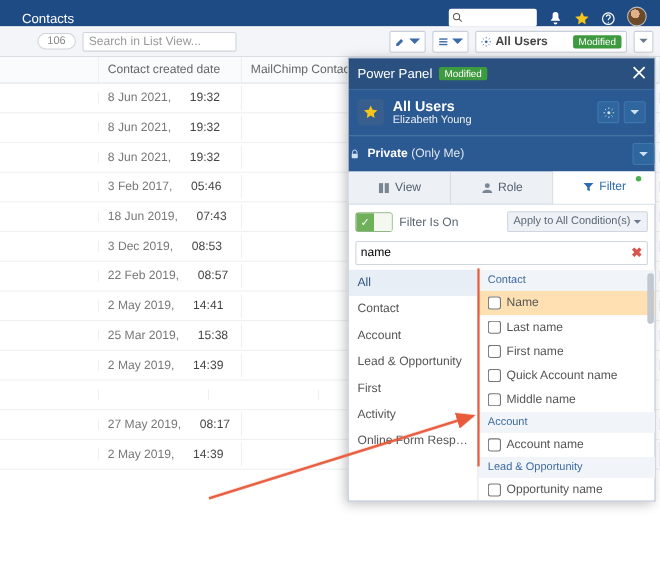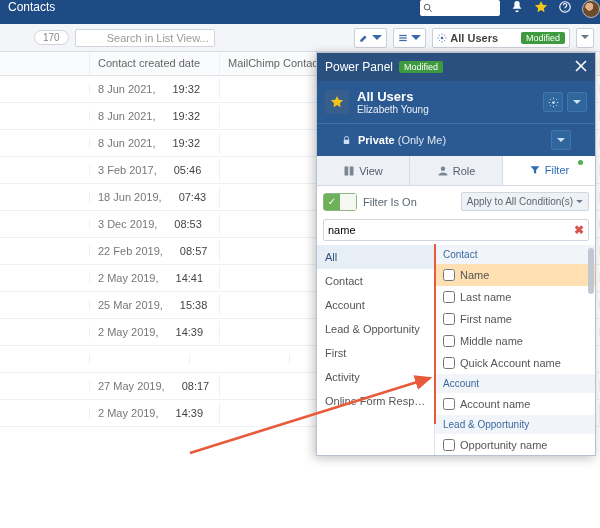--- a/index.html
+++ b/index.html
@@ -1,29 +1,29 @@
 <!DOCTYPE html>
 <html><head>
 <meta charset="utf-8">
 <style>
   * { box-sizing: border-box; margin: 0; padding: 0; font-family: Arial, Helvetica, sans-serif; }
   body { width: 600px; height: 528px; overflow: hidden; background: #fff; position: relative; font-size: 12px; color: #555; }
 
   
-  .topbar { height: 24px; background: #1f4b85; display: flex; align-items: flex-start; padding: 0 0; color: #fff; }
+  .topbar { height: 24px; background: #1f4b85; display: flex; align-items: flex-end; padding: 0 12px; color: #fff; }
   .topbar .title { font-size: 12px; flex: 0 0 auto; margin-right: auto; margin-left: 8px; }
   .topbar .search { width: 80px; height: 16px; background: #fff; border-radius: 2px; display: flex; align-items: center; padding: 0 3px; }
   .topbar .search svg { width: 10px; height: 10px; }
   .topbar .icon { margin-left: 10px; display: flex; }
   .avatar { width: 18px; height: 18px; border-radius: 50%; background: radial-gradient(circle at 40% 35%, #e0b088 28%, #6b4a2a 29%); border: 1px solid #bbb; }
 
   
   .toolbar { height: 28px; background: #f3f5f8; border-bottom: 1px solid #d8dde4; display: flex; align-items: center; padding: 0 6px; gap: 6px; }
   .count-pill { background: #fff; border: 1px solid #d0d4da; border-radius: 10px; font-size: 10px; padding: 1px 8px; color: #888; margin-left: 28px; }
-  .list-search { flex: 0 0 140px; height: 18px; border: 1px solid #d0d4da; border-radius: 2px; font-size: 11px; color: #999; display: flex; align-items: center; padding: 0 5px; background: #fff; justify-content: flex-end; }
+  .list-search { flex: 0 0 140px; height: 18px; border: 1px solid #d0d4da; border-radius: 2px; font-size: 11px; color: #999; display: flex; align-items: center; padding: 0 5px; background: #fff; }
   .dd { height: 20px; border: 1px solid #c9d0d9; border-radius: 2px; background: #fff; display: flex; align-items: center; padding: 0 4px; gap: 3px; color: #3a6aa8; font-size: 11px; }
   .dd svg { width: 10px; height: 10px; }
   .allusers-dd { flex: 1; min-width: 0; }
   .modified-badge { background: #3e9a3e; color: #fff; font-size: 9px; padding: 1px 5px; border-radius: 2px; }
   .caret-box { width: 18px; height: 20px; border: 1px solid #c9d0d9; border-radius: 2px; background: #fff; display: flex; align-items: center; justify-content: center; }
 
   
   .grid-head { height: 24px; display: flex; border-bottom: 1px solid #e0e4e9; background: #fafbfc; font-size: 11px; color: #666; }
   .col { padding: 5px 8px; border-right: 1px solid #eef0f3; overflow: hidden; white-space: nowrap; }
   .col.c0 { width: 90px; }
@@ -41,21 +41,21 @@
   
   .powerpanel { position: absolute; top: 52px; left: 316px; width: 280px; background: #fff; box-shadow: -2px 2px 10px rgba(0,0,0,.25); border: 1px solid #b9c3d0; display: flex; flex-direction: column; }
   .pp-head { height: 28px; background: #29507f; color: #fff; display: flex; align-items: center; padding: 0 8px; font-size: 12px; gap: 6px; }
   .pp-head .close { margin-left: auto; cursor: pointer; }
   .pp-user { background: #2b5a93; color: #fff; padding: 8px 8px; display: flex; align-items: center; gap: 8px; }
   .pp-user .star { width: 24px; height: 24px; background: #375e8d; border-radius: 3px; display:flex; align-items:center; justify-content:center; }
   .pp-user .uname { font-size: 13px; font-weight: bold; }
   .pp-user .sub { font-size: 10px; opacity: .9; }
   .pp-user .right-ico { margin-left: auto; display:flex; gap:4px; }
   .pp-user .sqbtn { width: 20px; height: 20px; background: #2f669e; border: 1px solid #3f76ae; border-radius: 2px; display:flex; align-items:center; justify-content:center; }
-  .pp-private { background: #2b5a93; color:#fff; display:flex; align-items:center; padding: 6px 24px; gap:6px; font-size:11px; border-top: 1px solid #3f6ea1; }
+  .pp-private { background: #2b5a93; color:#fff; display:flex; align-items:center; padding: 6px 0; gap:6px; font-size:11px; border-top: 1px solid #3f6ea1; }
   .pp-private .sqbtn { margin-left:auto; width: 20px; height: 20px; background: #2f669e; border: 1px solid #3f76ae; border-radius: 2px; display:flex; align-items:center; justify-content:center; }
 
   .pp-tabs { display:flex; height: 30px; background:#edf1f5; border-bottom:1px solid #d4dbe3; font-size:11px; }
   .pp-tab { flex:1; display:flex; align-items:center; justify-content:center; gap:4px; color:#55616e; border-right:1px solid #d4dbe3; cursor:pointer; }
   .pp-tab:last-child{border-right:none;}
   .pp-tab.active { background:#fff; color:#2b6cb0; border-bottom: 2px solid #fff; position:relative; }
   .pp-tab .dot { position:absolute; top:4px; right:12px; width:5px; height:5px; background:#4caf50; border-radius:50%; }
   .pp-tab svg { width:12px; height:12px; }
 
   .pp-filterrow { display:flex; align-items:center; padding:6px 6px; gap:6px; font-size:11px; color:#5a6673; }
@@ -110,21 +110,21 @@
         <path d="M6 6a2 2 0 1 1 3 1.7c-.8.5-1 1-1 1.8" fill="none"></path>
         <circle cx="8" cy="12" r=".6" fill="#fff" stroke="none"></circle>
       </svg>
     </span>
   <span class="icon">
       <span class="avatar"></span>
     </span>
 </div>
 
 <div class="toolbar">
-  <span class="count-pill">170</span>
+  <span class="count-pill">106</span>
   <div class="list-search">
       <span>Search in List View...</span>
     </div>
   <div style="flex:1"></div>
   <div class="dd">
       <svg viewBox="0 0 16 16" fill="#3a6aa8">
         <path d="M2 11l7-7 3 3-7 7H2z"></path>
       </svg>
       <svg viewBox="0 0 10 6" fill="#3a6aa8">
         <path d="M0 0l5 5 5-5z"></path>
@@ -369,25 +369,25 @@
         <div class="field-item">
           <input type="checkbox" style="">
           <span>Last name</span>
         </div>
         <div class="field-item">
           <input type="checkbox" style="">
           <span>First name</span>
         </div>
         <div class="field-item">
           <input type="checkbox" style="">
+          <span>Quick Account name</span>
+        </div>
+        <div class="field-item">
+          <input type="checkbox" style="">
           <span>Middle name</span>
-        </div>
-        <div class="field-item">
-          <input type="checkbox" style="">
-          <span>Quick Account name</span>
         </div>
         <div class="group-head">Account</div>
         <div class="field-item">
           <input type="checkbox" style="">
           <span>Account name</span>
         </div>
         <div class="group-head">Lead &amp; Opportunity</div>
         <div class="field-item">
           <input type="checkbox" style="">
           <span>Opportunity name</span>

